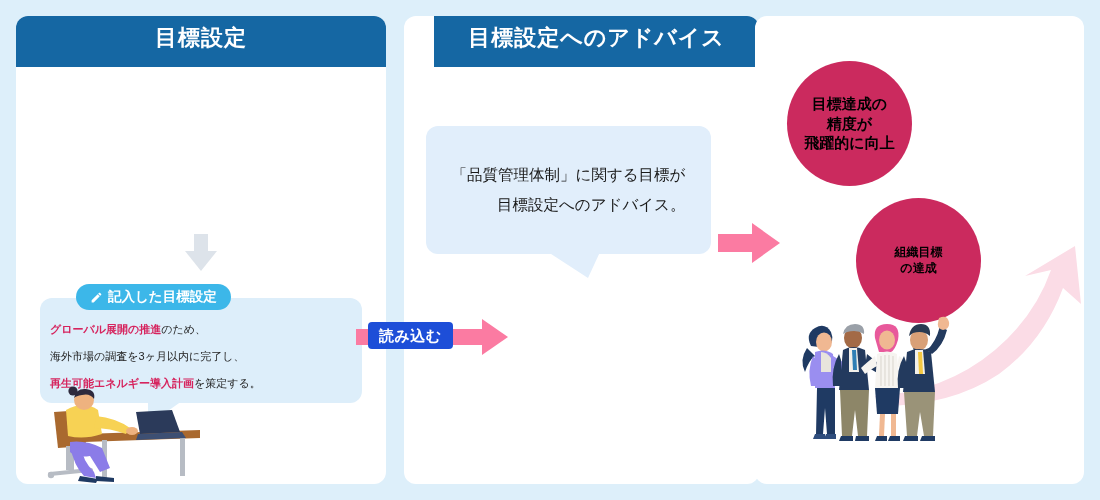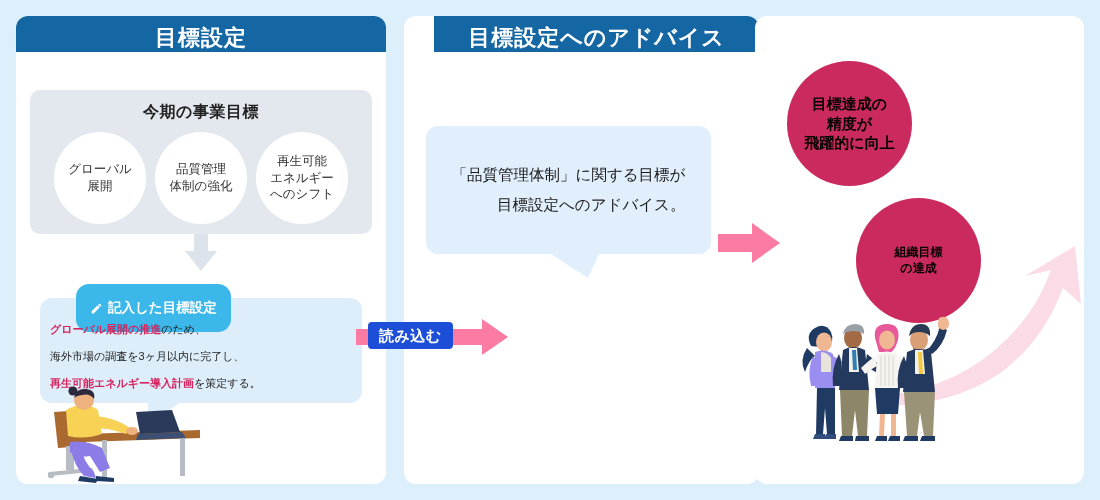--- a/index.html
+++ b/index.html
@@ -20,21 +20,21 @@
     overflow:hidden;
   }
   .panel-header{
     background:#1567a3;
     color:#ffffff;
     font-weight:bold;
     font-size:22px;
     letter-spacing:1px;
     text-align:center;
     line-height:44px;
-    height:36px;
+    height:51px;
   }
   #panel-goal{left:16px;top:16px;width:370px;height:468px;}
   #panel-advice{left:404px;top:16px;width:325px;height:468px;padding-left:30px;}
   #panel-result{left:755px;top:16px;width:329px;height:468px;}
 
   
   .goal-box{
     position:absolute;left:14px;top:74px;width:342px;height:144px;
     background:#e3e8ee;border-radius:10px;
   }
@@ -71,21 +71,21 @@
   }
   .note-bubble .tail{
     position:absolute;left:108px;top:103px;width:0;height:0;
     border-left:0 solid transparent;border-right:34px solid transparent;
     border-top:24px solid #ddeefa;
   }
   .note-badge{
     position:absolute;left:60px;top:268px;height:26px;
     background:#3cb7e9;color:#fff;border-radius:13px;
     display:flex;align-items:center;gap:5px;
-    padding:11px 14px;font-size:13.5px;font-weight:bold;
+    padding:0 14px;font-size:13.5px;font-weight:bold;
   }
   .pencil{display:inline-block;width:13px;height:13px;}
   .note-text{
     position:absolute;left:34px;top:300px;width:310px;
     font-size:11px;line-height:27px;color:#222;
   }
   .hl{color:#d6245e;font-weight:bold;}
 
   
   .advice-bubble{
@@ -149,38 +149,20 @@
   #desk-person{position:absolute;left:24px;top:370px;}
 </style>
 </head>
 <body>
 
 <div class="stage">
 
   <div class="panel" id="panel-goal">
     <div class="panel-header">目標設定</div>
 
-    <div class="goal-box">
-      <div class="goal-box-title">今期の事業目標</div>
-      <div class="goal-circles">
-        <div class="goal-circle">
-          <span style="white-space:pre-line">グローバル
-展開</span>
-        </div>
-        <div class="goal-circle">
-          <span style="white-space:pre-line">品質管理
-体制の強化</span>
-        </div>
-        <div class="goal-circle">
-          <span style="white-space:pre-line">再生可能
-エネルギー
-へのシフト</span>
-        </div>
-      </div>
-    </div>
 
     <div class="down-arrow">
       <div class="stem"></div>
         <div class="head"></div>
     </div>
 
     <div class="note-bubble">
       <div class="tail"></div>
     </div>
     <div class="note-badge">

